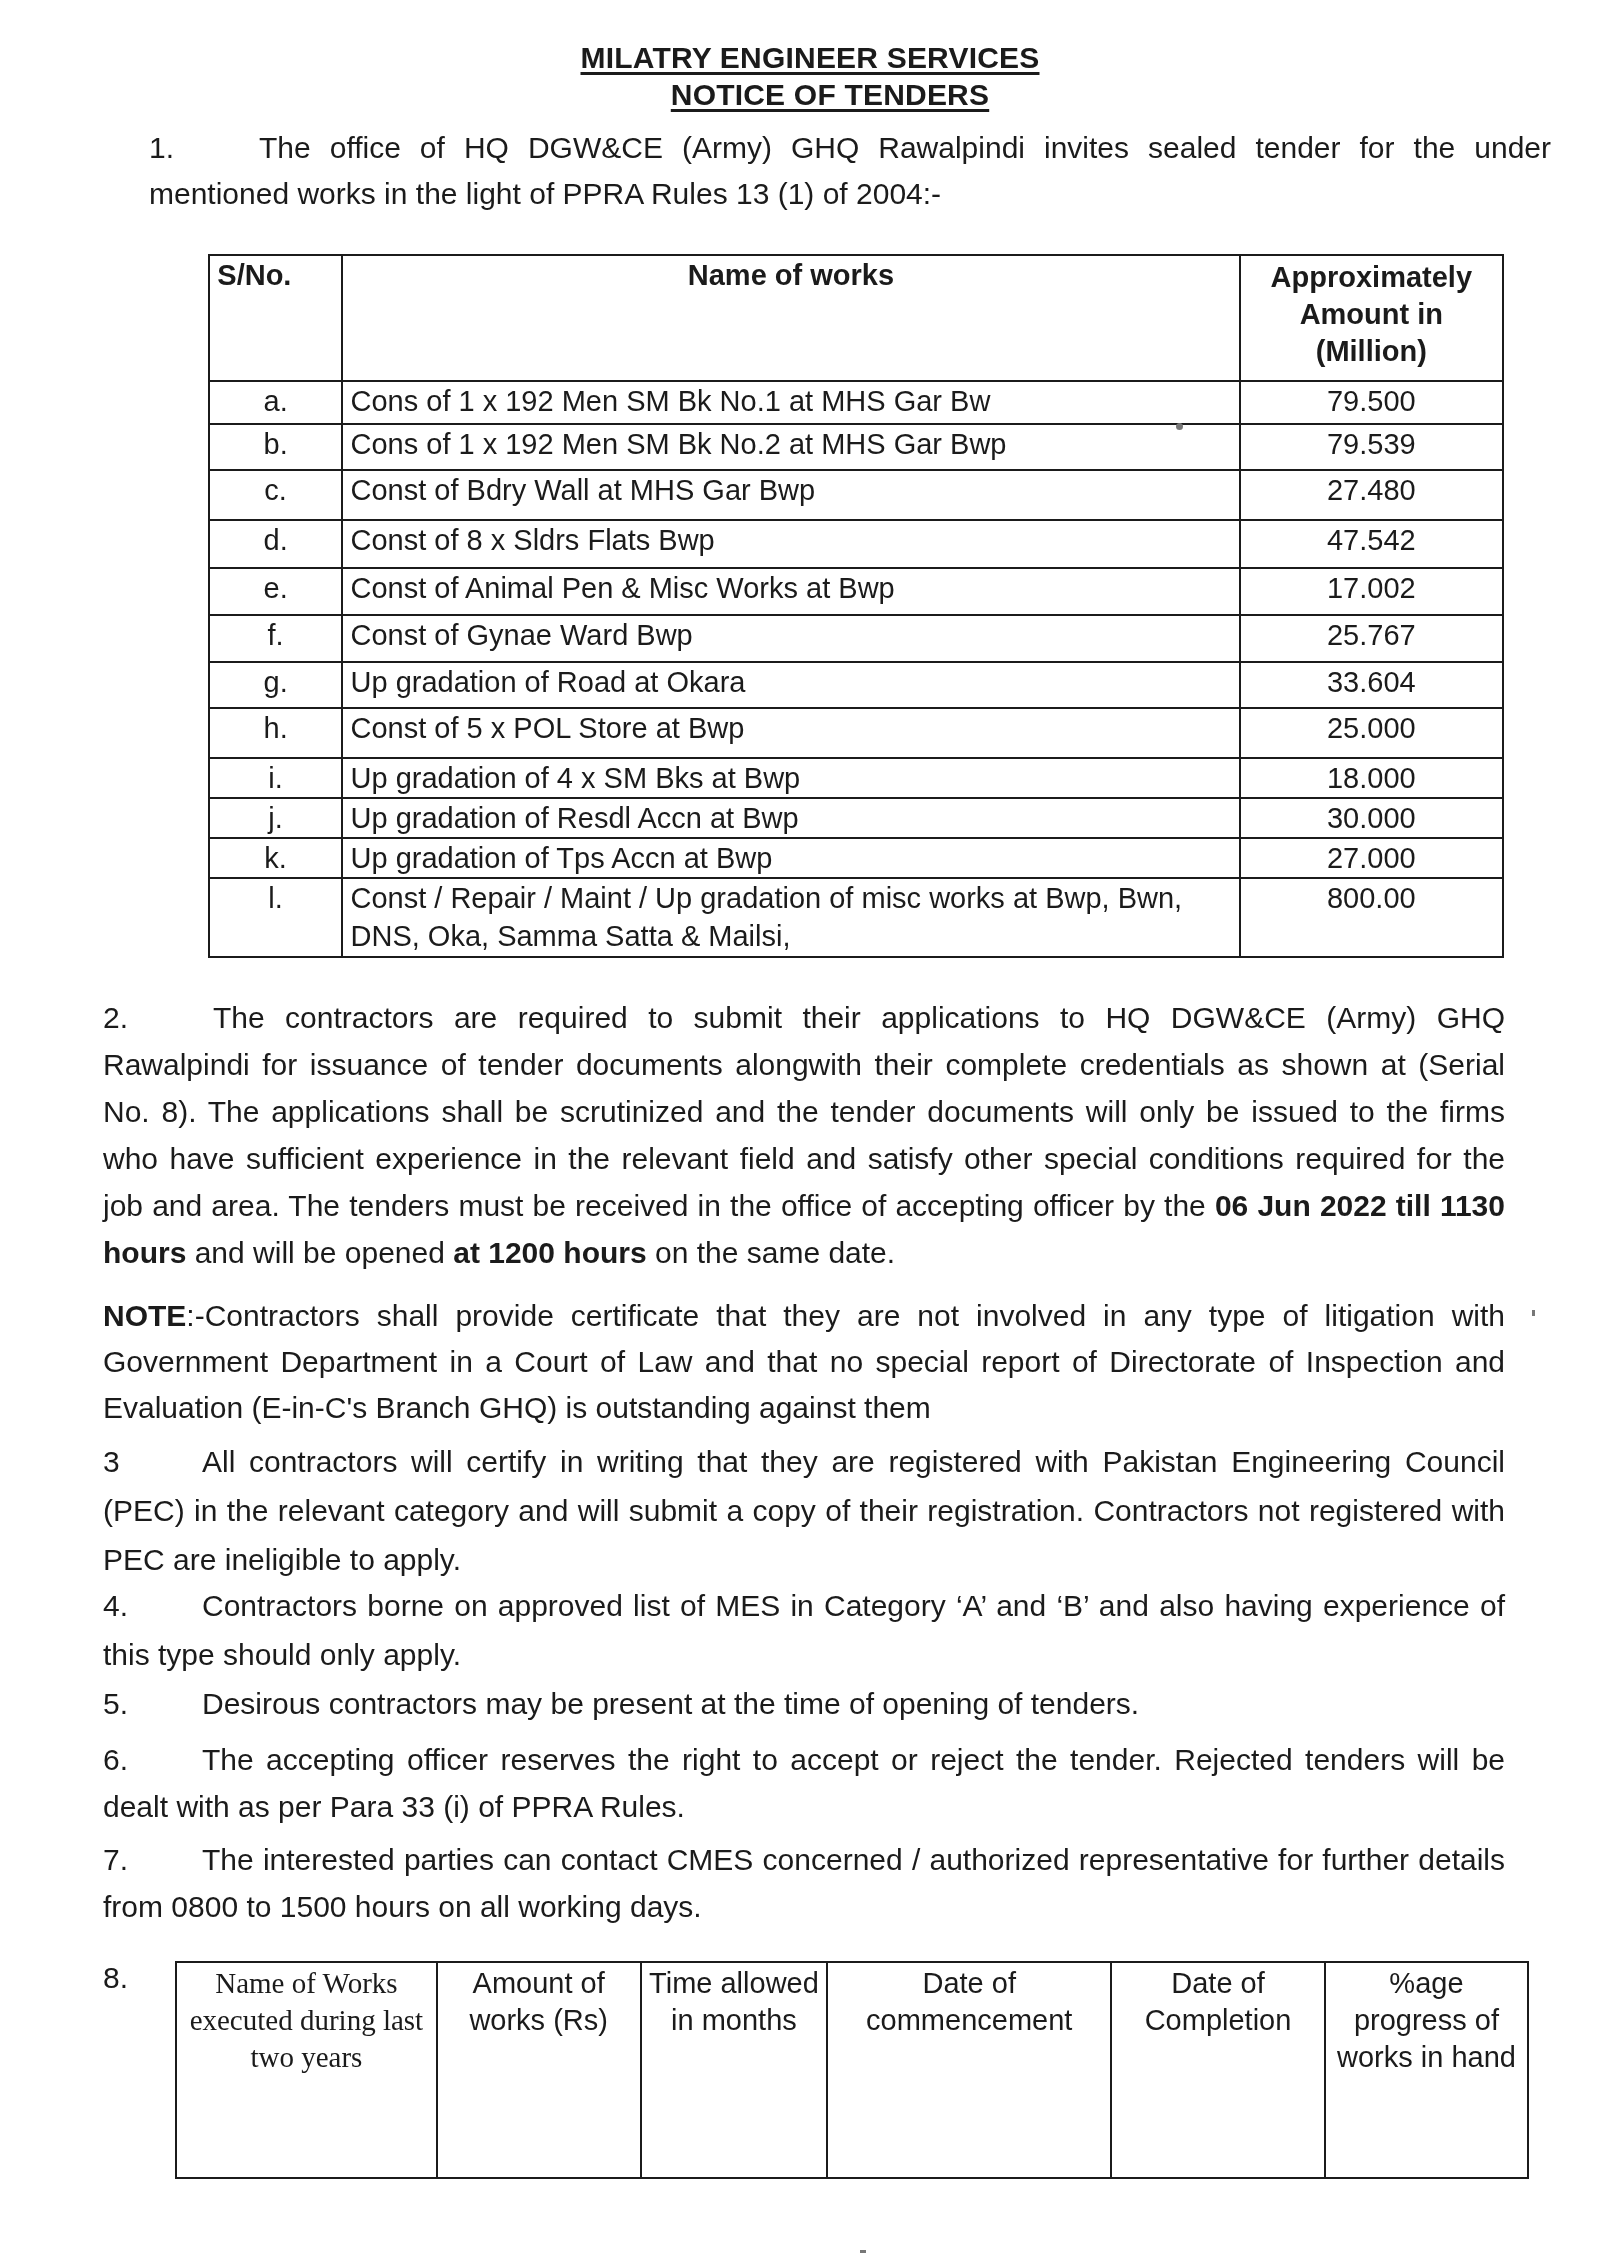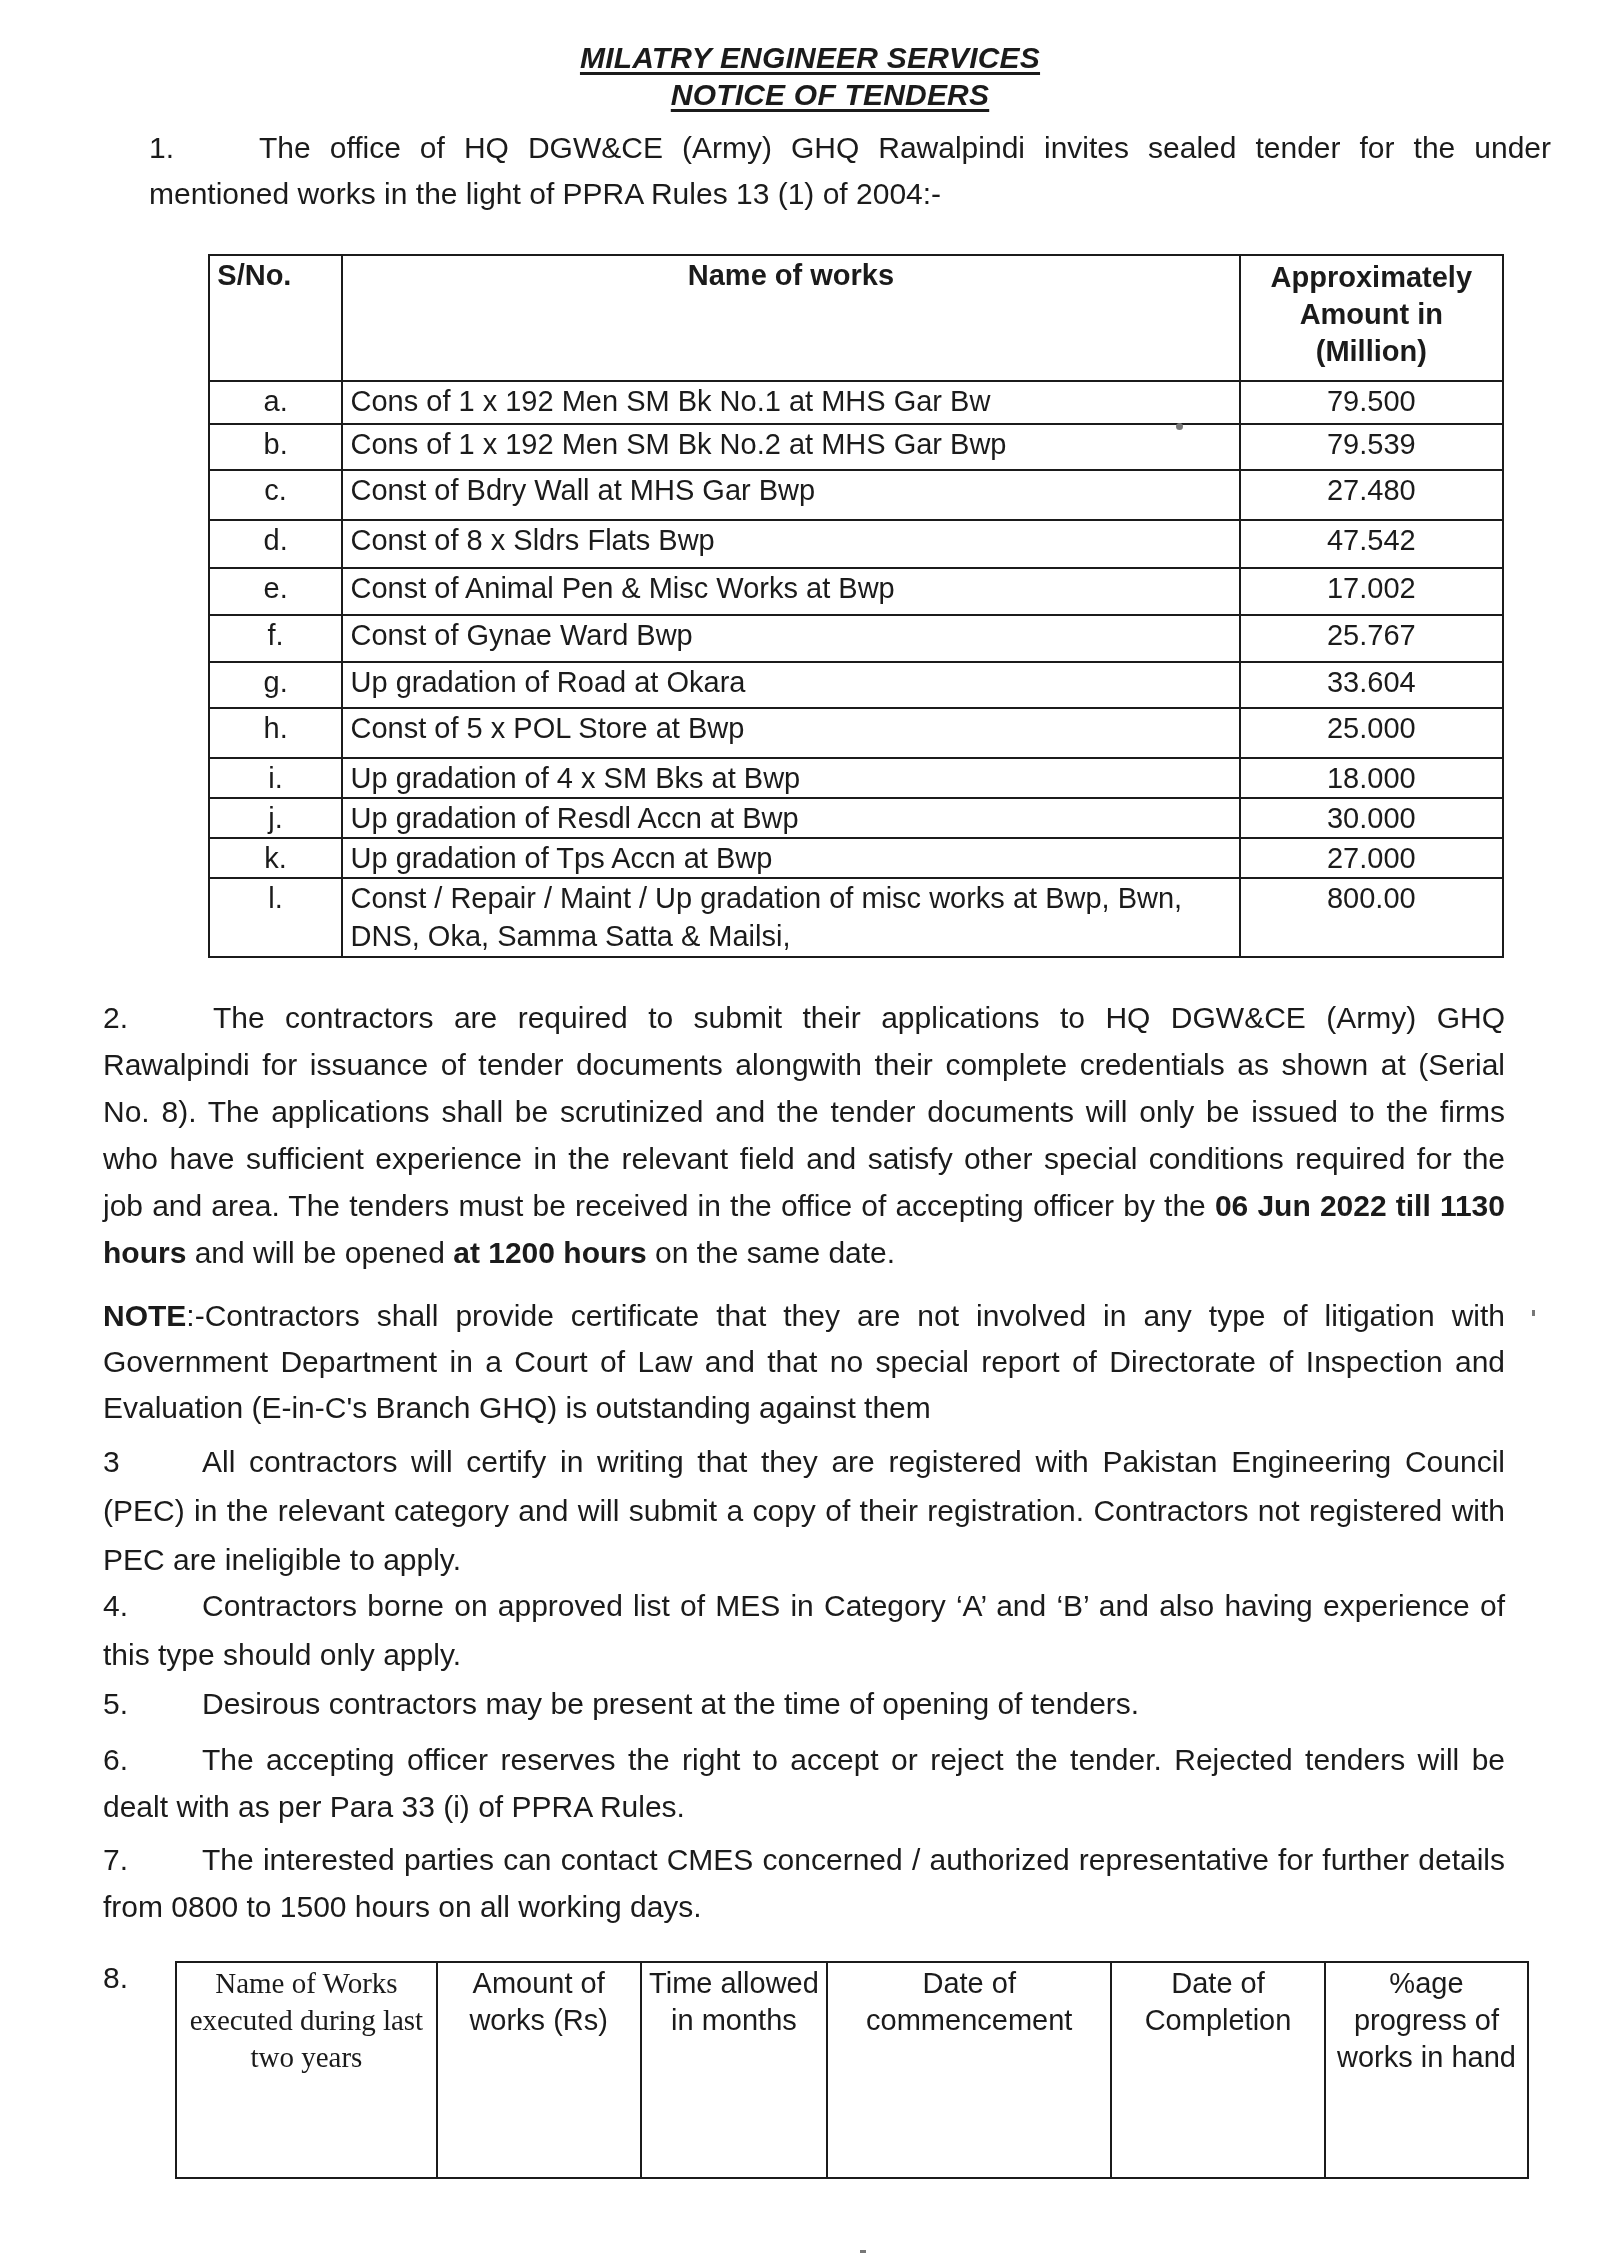--- a/index.html
+++ b/index.html
@@ -3,21 +3,21 @@
   <meta charset="utf-8">
   <style>
     html, body { margin: 0; padding: 0; background: #ffffff; }
     body {
       width: 1620px; height: 2261px; position: relative; overflow: hidden;
       font-family: "Liberation Sans", sans-serif; color: #1b1b1b;
     }
     .title {
       position: absolute; left: 0; width: 1620px; text-align: center;
       font-weight: bold; font-size: 30px; text-decoration: underline;
-      text-decoration-thickness: 2.9px; text-underline-offset: 4.4px; letter-spacing: 0.2px; font-style: italic;
+      text-decoration-thickness: 2.9px; text-underline-offset: 4.4px; letter-spacing: 0.2px;
     }
     .t1 { top: 41px; }
     .t2 { top: 78px; margin-left: 20px; }
     .para {
       position: absolute; left: 103px; width: 1402px;
       font-size: 30px; line-height: 46px; text-align: justify;
     }
     .para .num { display: inline-block; width: 110px; }
     .para .num3 { width: 99px; }
     .para b { font-weight: bold; }

